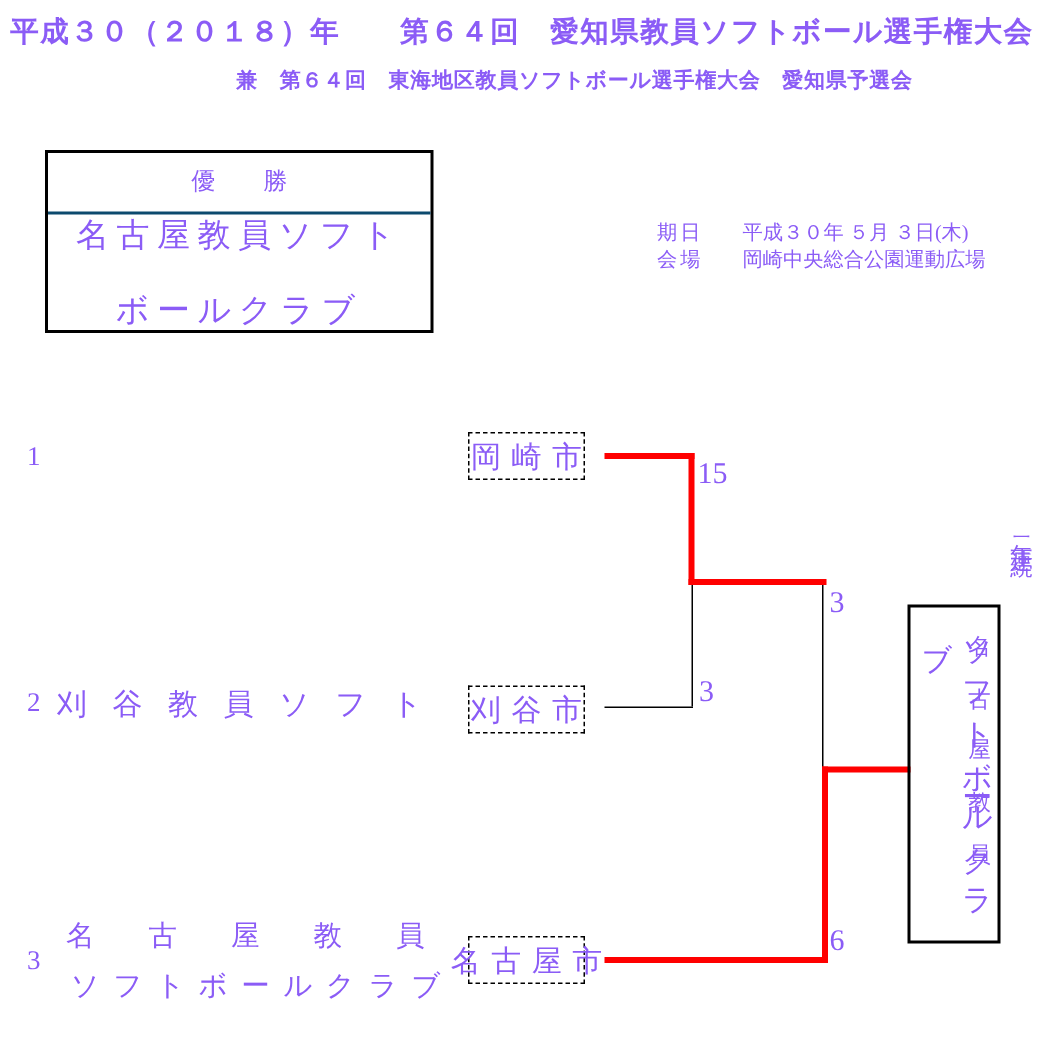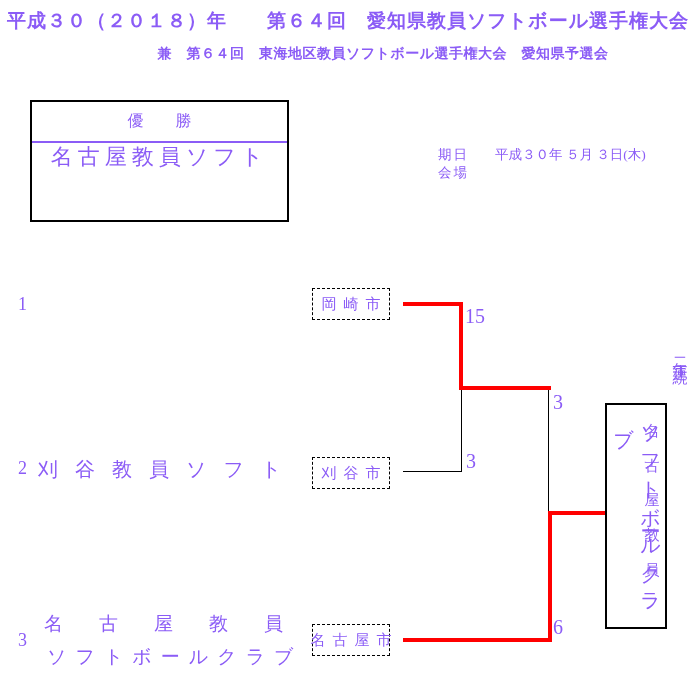--- a/index.html
+++ b/index.html
@@ -11,21 +11,21 @@
   .abs { position:absolute; }
 
   
   .title1 { top:8px; left:0; width:100%; text-align:center;
             font-size:19px; font-weight:bold; letter-spacing:1px; white-space:nowrap; }
   .title2 { top:45px; left:0; width:100%; text-align:center;
             font-size:14px; font-weight:bold; letter-spacing:0.5px; white-space:nowrap;padding-left:35px; }
 
   
   .winner-box { left:30px; top:100px; width:255px; height:118px; border:2px solid #000; }
-  .winner-hdr { height:39px; border-bottom:2px solid #8b5cf6;
+  .winner-hdr { height:39px; border-bottom:2px solid #0c4a6e;
                 display:flex; align-items:center; justify-content:center;
                 font-size:16px; letter-spacing:8px; text-indent:8px; }
   .winner-nm  { height:79px; display:flex; flex-direction:column;
                 align-items:center; justify-content:space-between;
                 font-size:22px; letter-spacing:5px; line-height:1.3; white-space:nowrap; }
 
   
   .event-info { left:438px; top:146px; font-size:13.5px; line-height:18px; }
   .event-row  { display:flex; white-space:nowrap; }
   .event-lbl  { width:57px; letter-spacing:2px; }
@@ -37,21 +37,21 @@
   .seed3 { left:18px; top:630px; }
   .tname { font-size:20px; white-space:nowrap; }
   .tn1 { left:38px; top:292px; letter-spacing:17px; }
   .tn2 { left:38px; top:456px; letter-spacing:17px; }
   .tn3a { left:44px; top:611px; font-size:19px; letter-spacing:36px; }
   .tn3b { left:47px; top:644px; font-size:19px; letter-spacing:9px; }
 
   
   .city-box { width:76px; height:30px; border:1px dashed #000;
               display:flex; align-items:center; justify-content:center;
-              font-size:15px; letter-spacing:7px; text-indent:7px; white-space:nowrap; }
+              font-size:20px; letter-spacing:7px; text-indent:7px; white-space:nowrap; }
   .cb1 { left:312px; top:288px; }
   .cb2 { left:312px; top:457px; }
   .cb3 { left:312px; top:624px; }
 
   
   .ln { background:#000; }
   .ln.red { background:#ff0000; }
   .l-rh1 { left:403px; top:302px; width:60px;  height:4px; }
   .l-rv1 { left:459px; top:302px; width:4px;   height:88px; }
   .l-rh2 { left:459px; top:386px; width:92px;  height:4px; }
@@ -83,30 +83,32 @@
 
 <div class="page">
 
   <div class="abs title1">平成３０（２０１８）年　　第６４回　愛知県教員ソフトボール選手権大会</div>
   <div class="abs title2">兼　第６４回　東海地区教員ソフトボール選手権大会　愛知県予選会</div>
 
   <div class="abs winner-box">
     <div class="winner-hdr">優　勝</div>
     <div class="winner-nm">
       <span>名古屋教員ソフト</span>
+      <span>ボールクラブ</span>
     </div>
   </div>
 
   <div class="abs event-info">
     <div class="event-row">
       <span class="event-lbl">期日</span>
       <span>平成３０年 ５月 ３日(木)</span>
     </div>
     <div class="event-row">
       <span class="event-lbl">会場</span>
+      <span>岡崎中央総合公園運動広場</span>
     </div>
   </div>
 
   <div class="abs seed seed1">1</div>
   <div class="abs city-box cb1">岡崎市</div>
 
   <div class="abs seed seed2">2</div>
   <div class="abs tname tn2">刈谷教員ソフト</div>
   <div class="abs city-box cb2">刈谷市</div>
 

